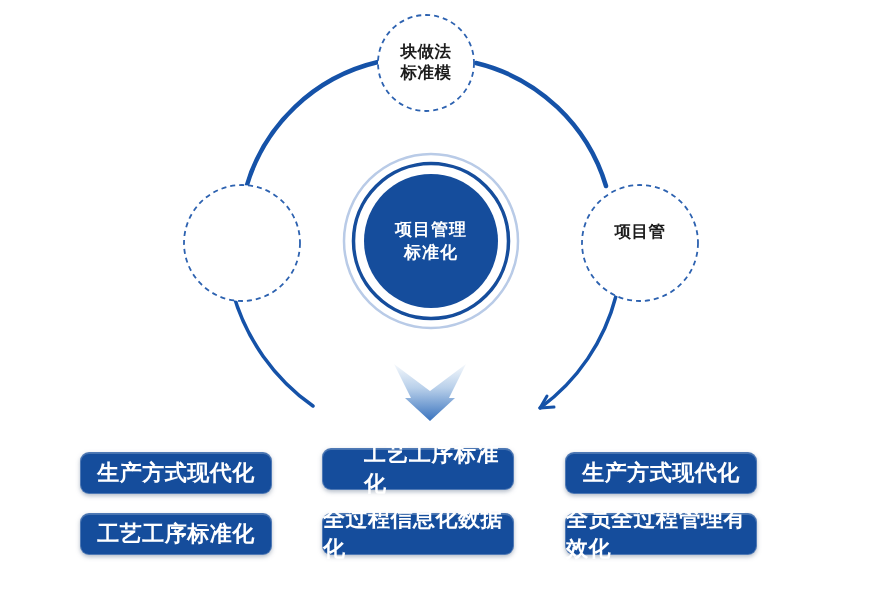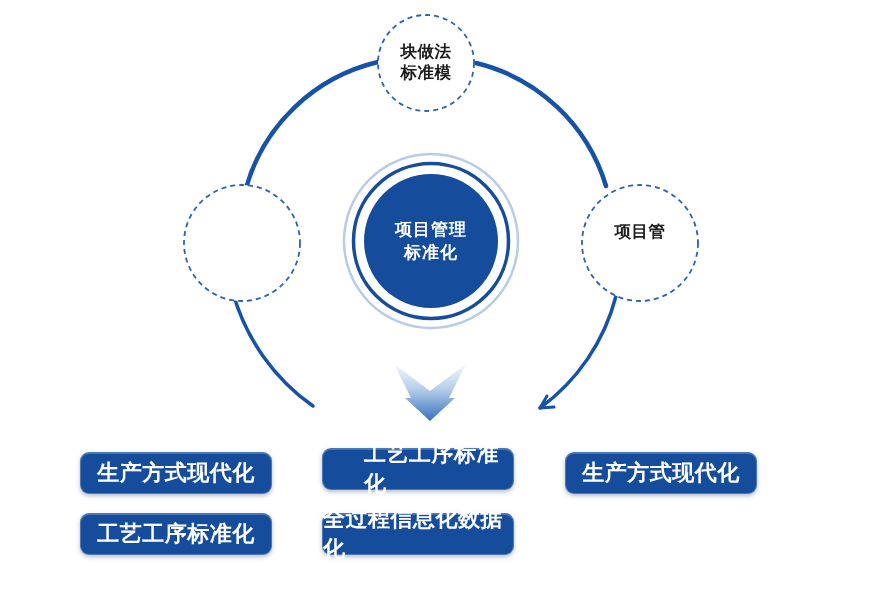--- a/index.html
+++ b/index.html
@@ -66,14 +66,15 @@
   </div>
   <div class="label" style="left:580px;top:221px;width:120px;">
     <span>项目管</span>
   </div>
 
   <div class="box" style="left:80px;top:452px;">生产方式现代化</div>
   <div class="box" style="left:322px;top:448px;padding-left:41px;">工艺工序标准化</div>
   <div class="box" style="left:565px;top:452px;">生产方式现代化</div>
   <div class="box" style="left:80px;top:513px;">工艺工序标准化</div>
   <div class="box" style="left:322px;top:513px;">全过程信息化数据化</div>
+  <div class="box" style="left:565px;top:513px;">全员全过程管理有效化</div>
 
 </div>
 
 </body></html>

